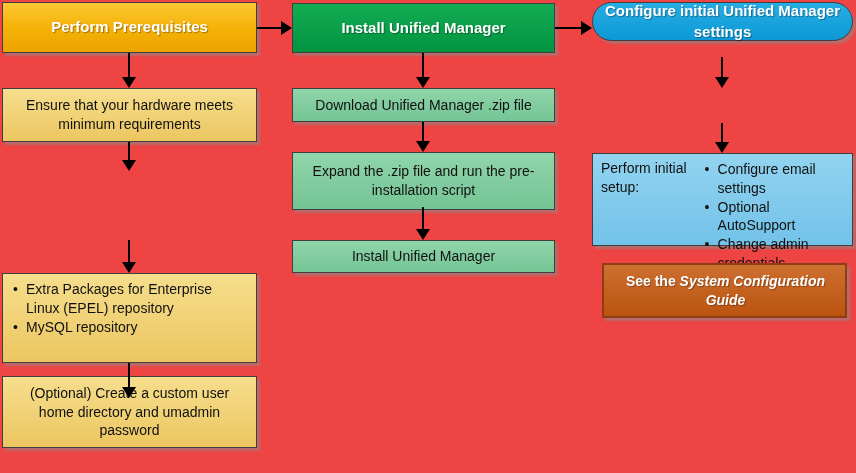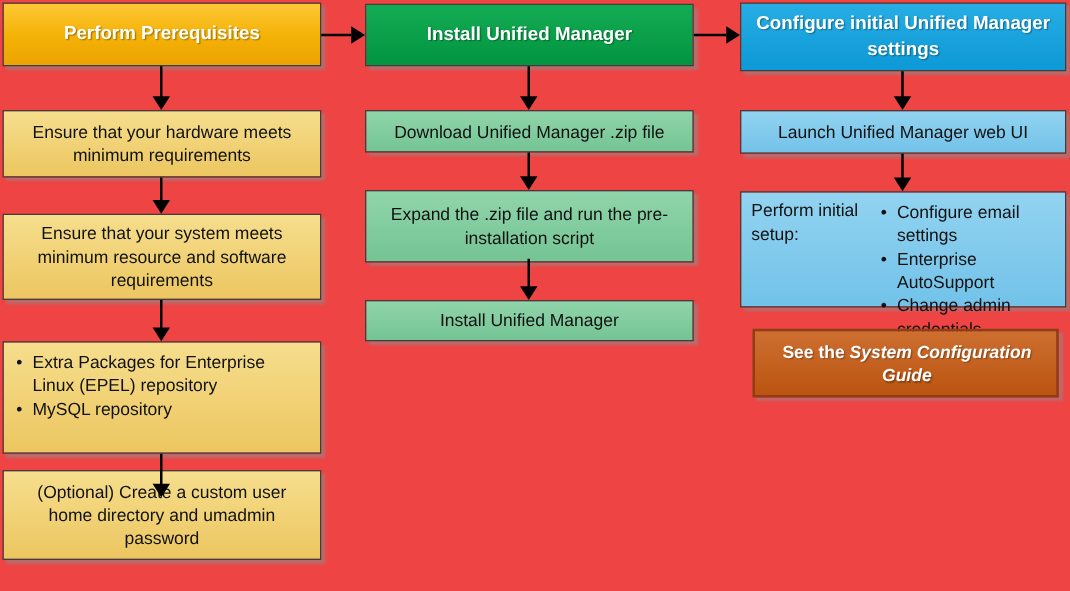--- a/index.html
+++ b/index.html
@@ -53,21 +53,21 @@
   #c1-s3{top:273px;height:90px;}
   #c1-s4{top:376px;height:72px;}
   
   .c2{left:292px;width:263px;}
   #c2-header{top:3px;height:50px;}
   #c2-s1{top:88px;height:34px;}
   #c2-s2{top:152px;height:58px;}
   #c2-s3{top:240px;height:33px;}
   
   .c3{left:592px;width:261px;}
-  #c3-header{top:2px;height:55px;}
+  #c3-header{top:2px;height:39px;border-radius:22px;}
   #c3-s1{top:88px;height:35px;}
   #c3-s2{top:153px;height:93px;}
   #c3-s3{left:602px;width:245px;top:263px;height:55px;}
   
   .vline{position:absolute;width:2px;background:#000;}
   .vhead{position:absolute;width:0;height:0;
     border-left:7px solid transparent;border-right:7px solid transparent;
     border-top:11px solid #000;}
   .hline{position:absolute;height:2px;background:#000;}
   .rhead{position:absolute;width:0;height:0;
@@ -77,48 +77,46 @@
 </style>
 </head>
 <body>
 
 <div id="canvas">
 
   <div class="box gold-h hdr c1" id="c1-header">Perform Prerequisites</div>
 
   <div class="box yellow c1" id="c1-s1">Ensure that your hardware meets minimum requirements</div>
 
-  <div class="box yellow c1" id="c1-s2">Ensure that your system meets minimum resource and software requirements</div>
 
   <div class="box yellow listbox c1" id="c1-s3">
     <ul>
       <li>Extra Packages for Enterprise Linux (EPEL) repository</li>
       <li>MySQL repository</li>
     </ul>
   </div>
 
   <div class="box yellow c1" id="c1-s4">(Optional) Create a custom user home directory and umadmin password</div>
 
   <div class="box green-h hdr c2" id="c2-header">Install Unified Manager</div>
 
   <div class="box green c2" id="c2-s1">Download Unified Manager .zip file</div>
 
   <div class="box green c2" id="c2-s2">Expand the .zip file and run the pre-installation script</div>
 
   <div class="box green c2" id="c2-s3">Install Unified Manager</div>
 
   <div class="box blue-h hdr c3" id="c3-header">Configure initial Unified Manager settings</div>
 
-  <div class="box blue c3" id="c3-s1">Launch Unified Manager web UI</div>
 
   <div class="box blue listbox c3" id="c3-s2">
     <div>Perform initial setup:</div>
     <ul>
       <li>Configure email settings</li>
-      <li>Enterprise AutoSupport</li>
+      <li>Optional AutoSupport</li>
       <li>Change admin credentials</li>
     </ul>
   </div>
 
   <div class="box orange" id="c3-s3">
     <span><span>See the </span><span class="italic">System Configuration Guide</span></span>
   </div>
 
   <div class="vline" style="left:128px;top:53px;height:25px;"></div>
   <div class="vhead" style="left:122px;top:77px;"></div>

